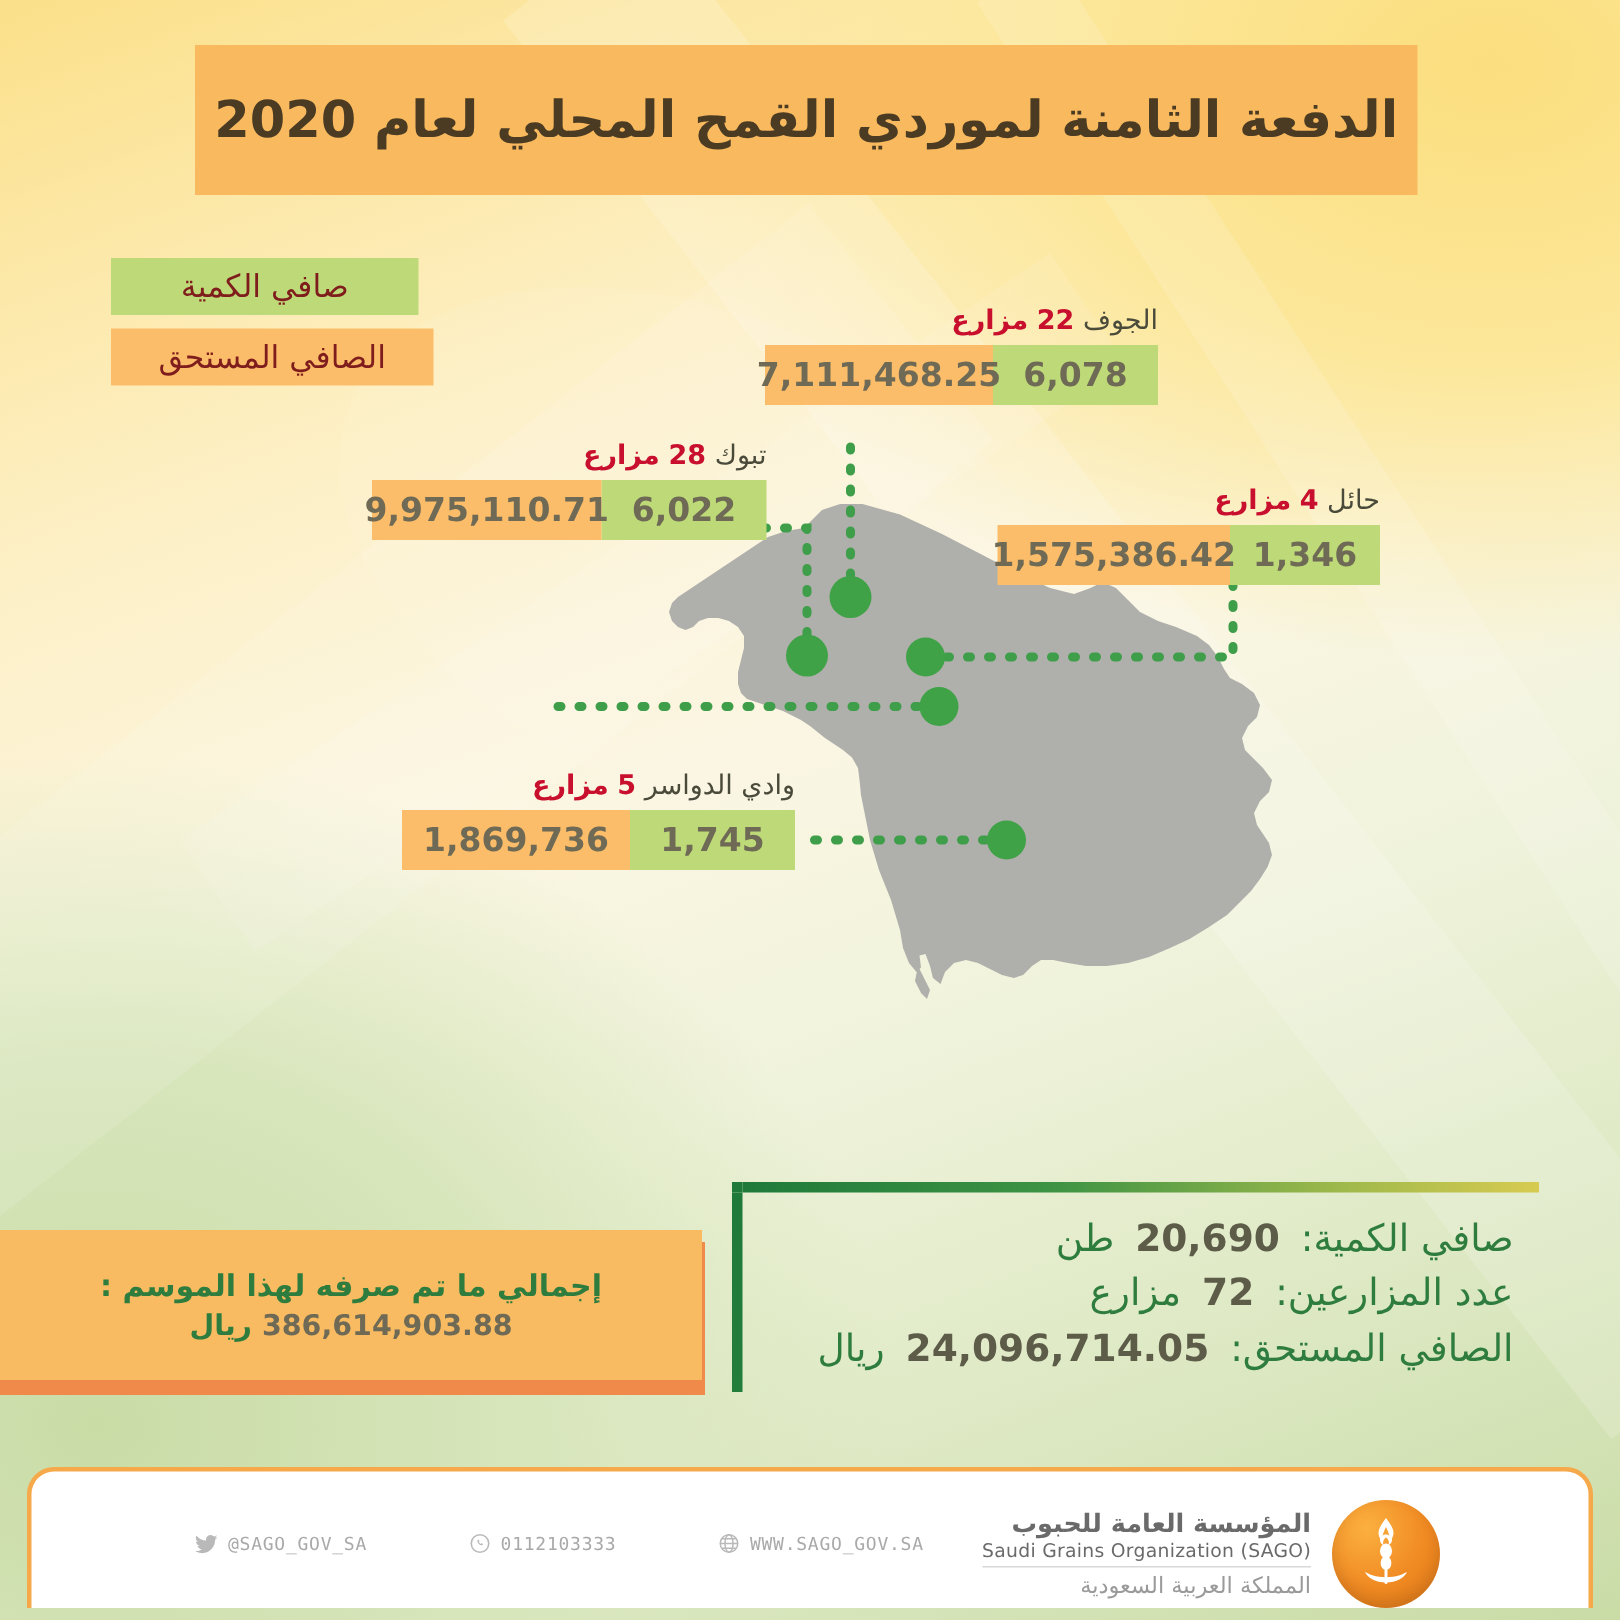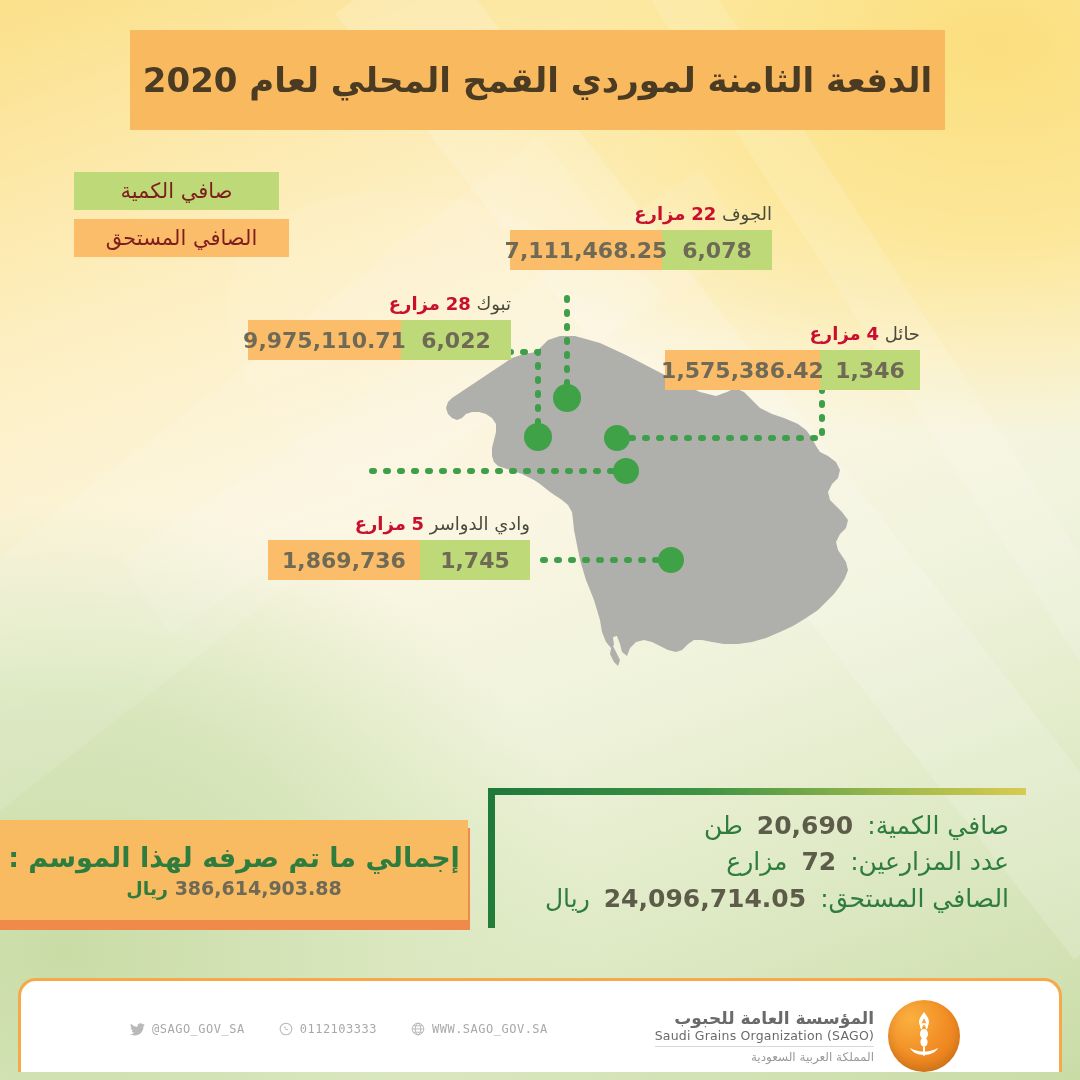--- a/index.html
+++ b/index.html
@@ -136,21 +136,21 @@
   #total-shadow {
     position: absolute; left: 0; top: 828px; width: 470px; height: 102px;
     background: #F08A4B;
   }
   #total-box {
     position: absolute; left: 0; top: 820px; width: 468px; height: 100px;
     background: #F9BB62;
     display: flex; flex-direction: column; align-items: center; justify-content: center;
     direction: rtl;
   }
-  #total-label { font-size: 27px; font-weight: 700; color: #2F7D3E; white-space: nowrap; }
+  #total-label { font-size: 20px; font-weight: 700; color: #2F7D3E; white-space: nowrap; }
   #total-value { font-size: 19px; font-weight: 700; color: #6E6A55; margin-top: 4px; white-space: nowrap; }
   #total-value .riyal { color: #2F7D3E; }
 
   
   #summary { position: absolute; left: 488px; top: 788px; width: 538px; height: 140px; }
   #summary-bracket {
     position: absolute; inset: 0;
     border-top: 7px solid transparent;
     border-left: 7px solid transparent;
     border-image: linear-gradient(100deg, #1F7A3A 0%, #3E9444 38%, #9FB94B 72%, #E2CE52 100%) 1;
@@ -171,32 +171,32 @@
   #footer {
     position: absolute; left: 18px; top: 978px; width: 1044px; height: 94px;
     background: #FFFFFF;
     border: 3px solid #F6A94B;
     border-bottom: none;
     border-radius: 18px 18px 0 0;
     box-sizing: border-box;
   }
   #contacts {
     position: absolute; left: 130px; top: 1022px;
-    display: flex; align-items: center; gap: 34px;
+    display: flex; align-items: center; gap: 68px;
     direction: ltr;
   }
   .contact { display: flex; align-items: center; gap: 7px; }
   .contact .ic { color: #B9B9B9; display: flex; align-items: center; }
   .contact .txt { font-size: 12px; color: #A9A9A9; letter-spacing: .5px; font-family: "DejaVu Sans Mono", monospace; }
 
   #logo { position: absolute; right: 120px; top: 1000px; display: flex; align-items: center; gap: 14px; direction: rtl; }
   #logo-text { text-align: right; direction: rtl; }
   #logo-ar { font-size: 17px; font-weight: 700; color: #6A6A6A; white-space: nowrap; }
   #logo-en { font-size: 12.5px; color: #6A6A6A; white-space: nowrap; letter-spacing: .2px; direction: ltr; text-align: right; }
-  #logo-sub { font-size: 12px; color: #9A9A9A; white-space: nowrap; border-top: 1px solid #D8D8D8; padding-top: 3px; margin-top: 3px; }
+  #logo-sub { font-size: 15px; color: #9A9A9A; white-space: nowrap; border-top: 1px solid #D8D8D8; padding-top: 3px; margin-top: 3px; }
   #logo-mark {
     width: 72px; height: 72px; border-radius: 50%;
     background: radial-gradient(circle at 32% 26%, #FBB040 0%, #F08A22 55%, #E07818 100%);
     display: flex; align-items: center; justify-content: center;
     box-shadow: inset 0 -5px 10px rgba(0,0,0,0.12);
   }
 </style>
 </head>
 <body>
 

